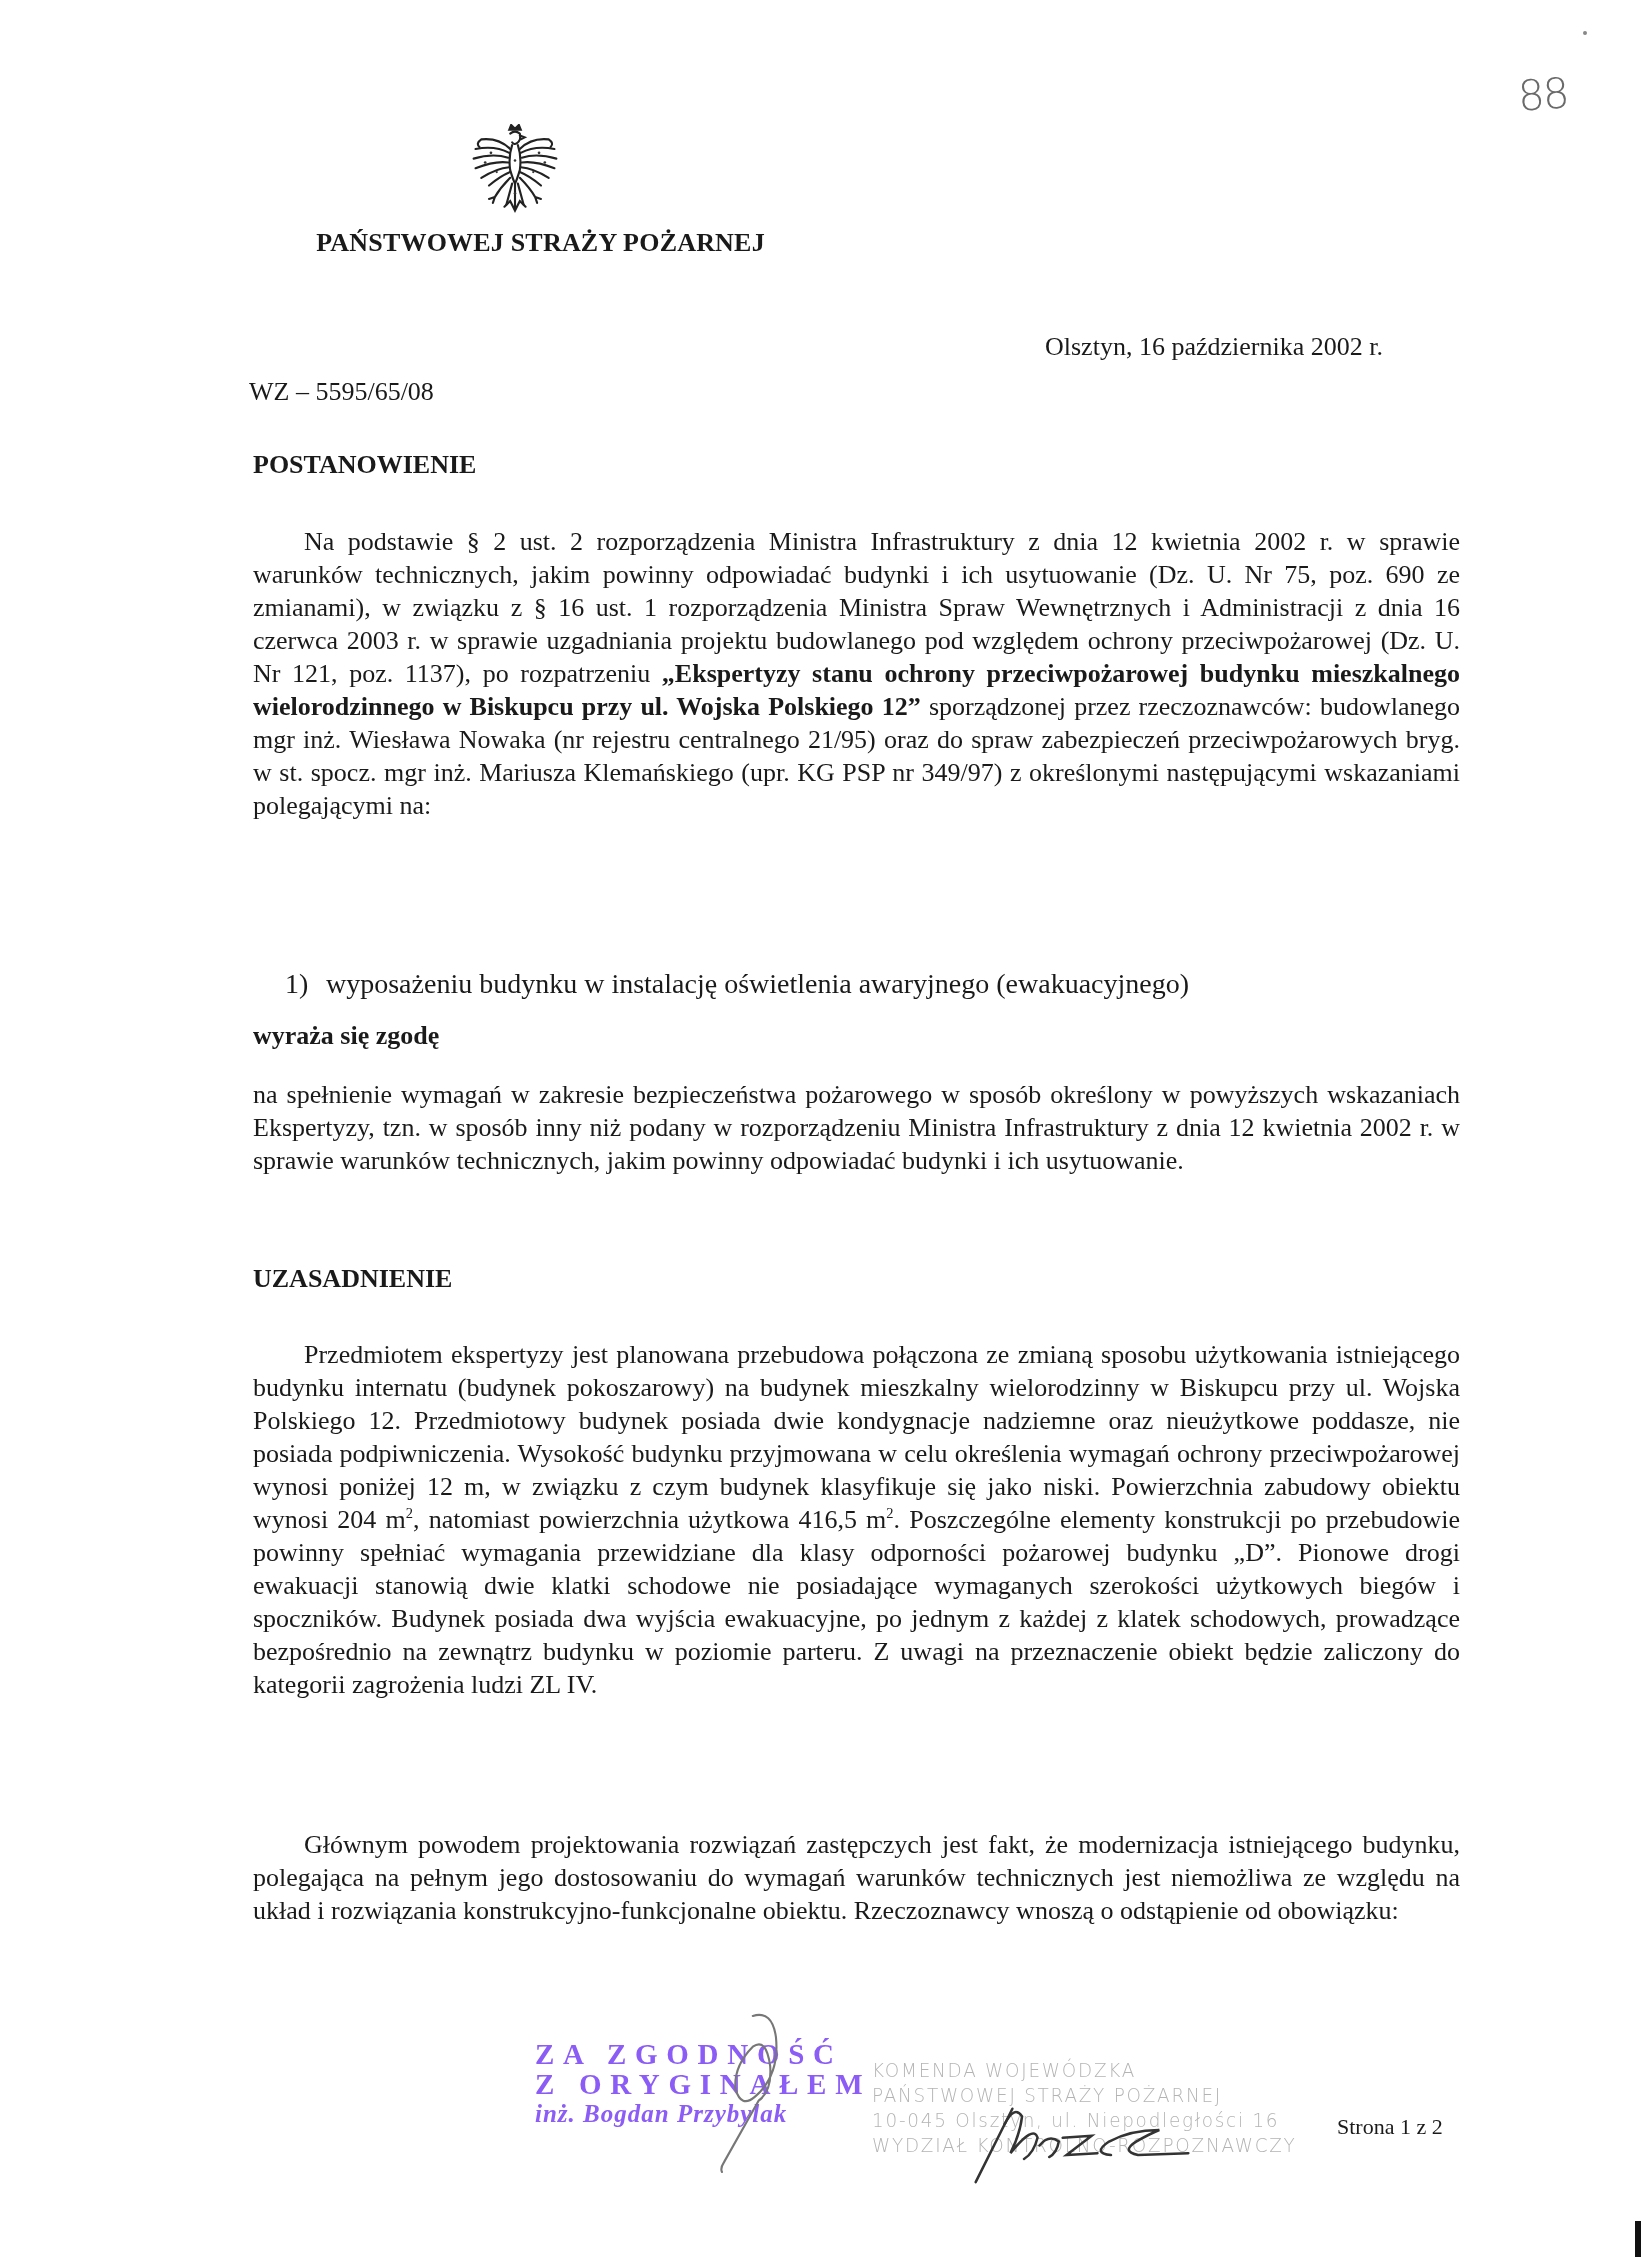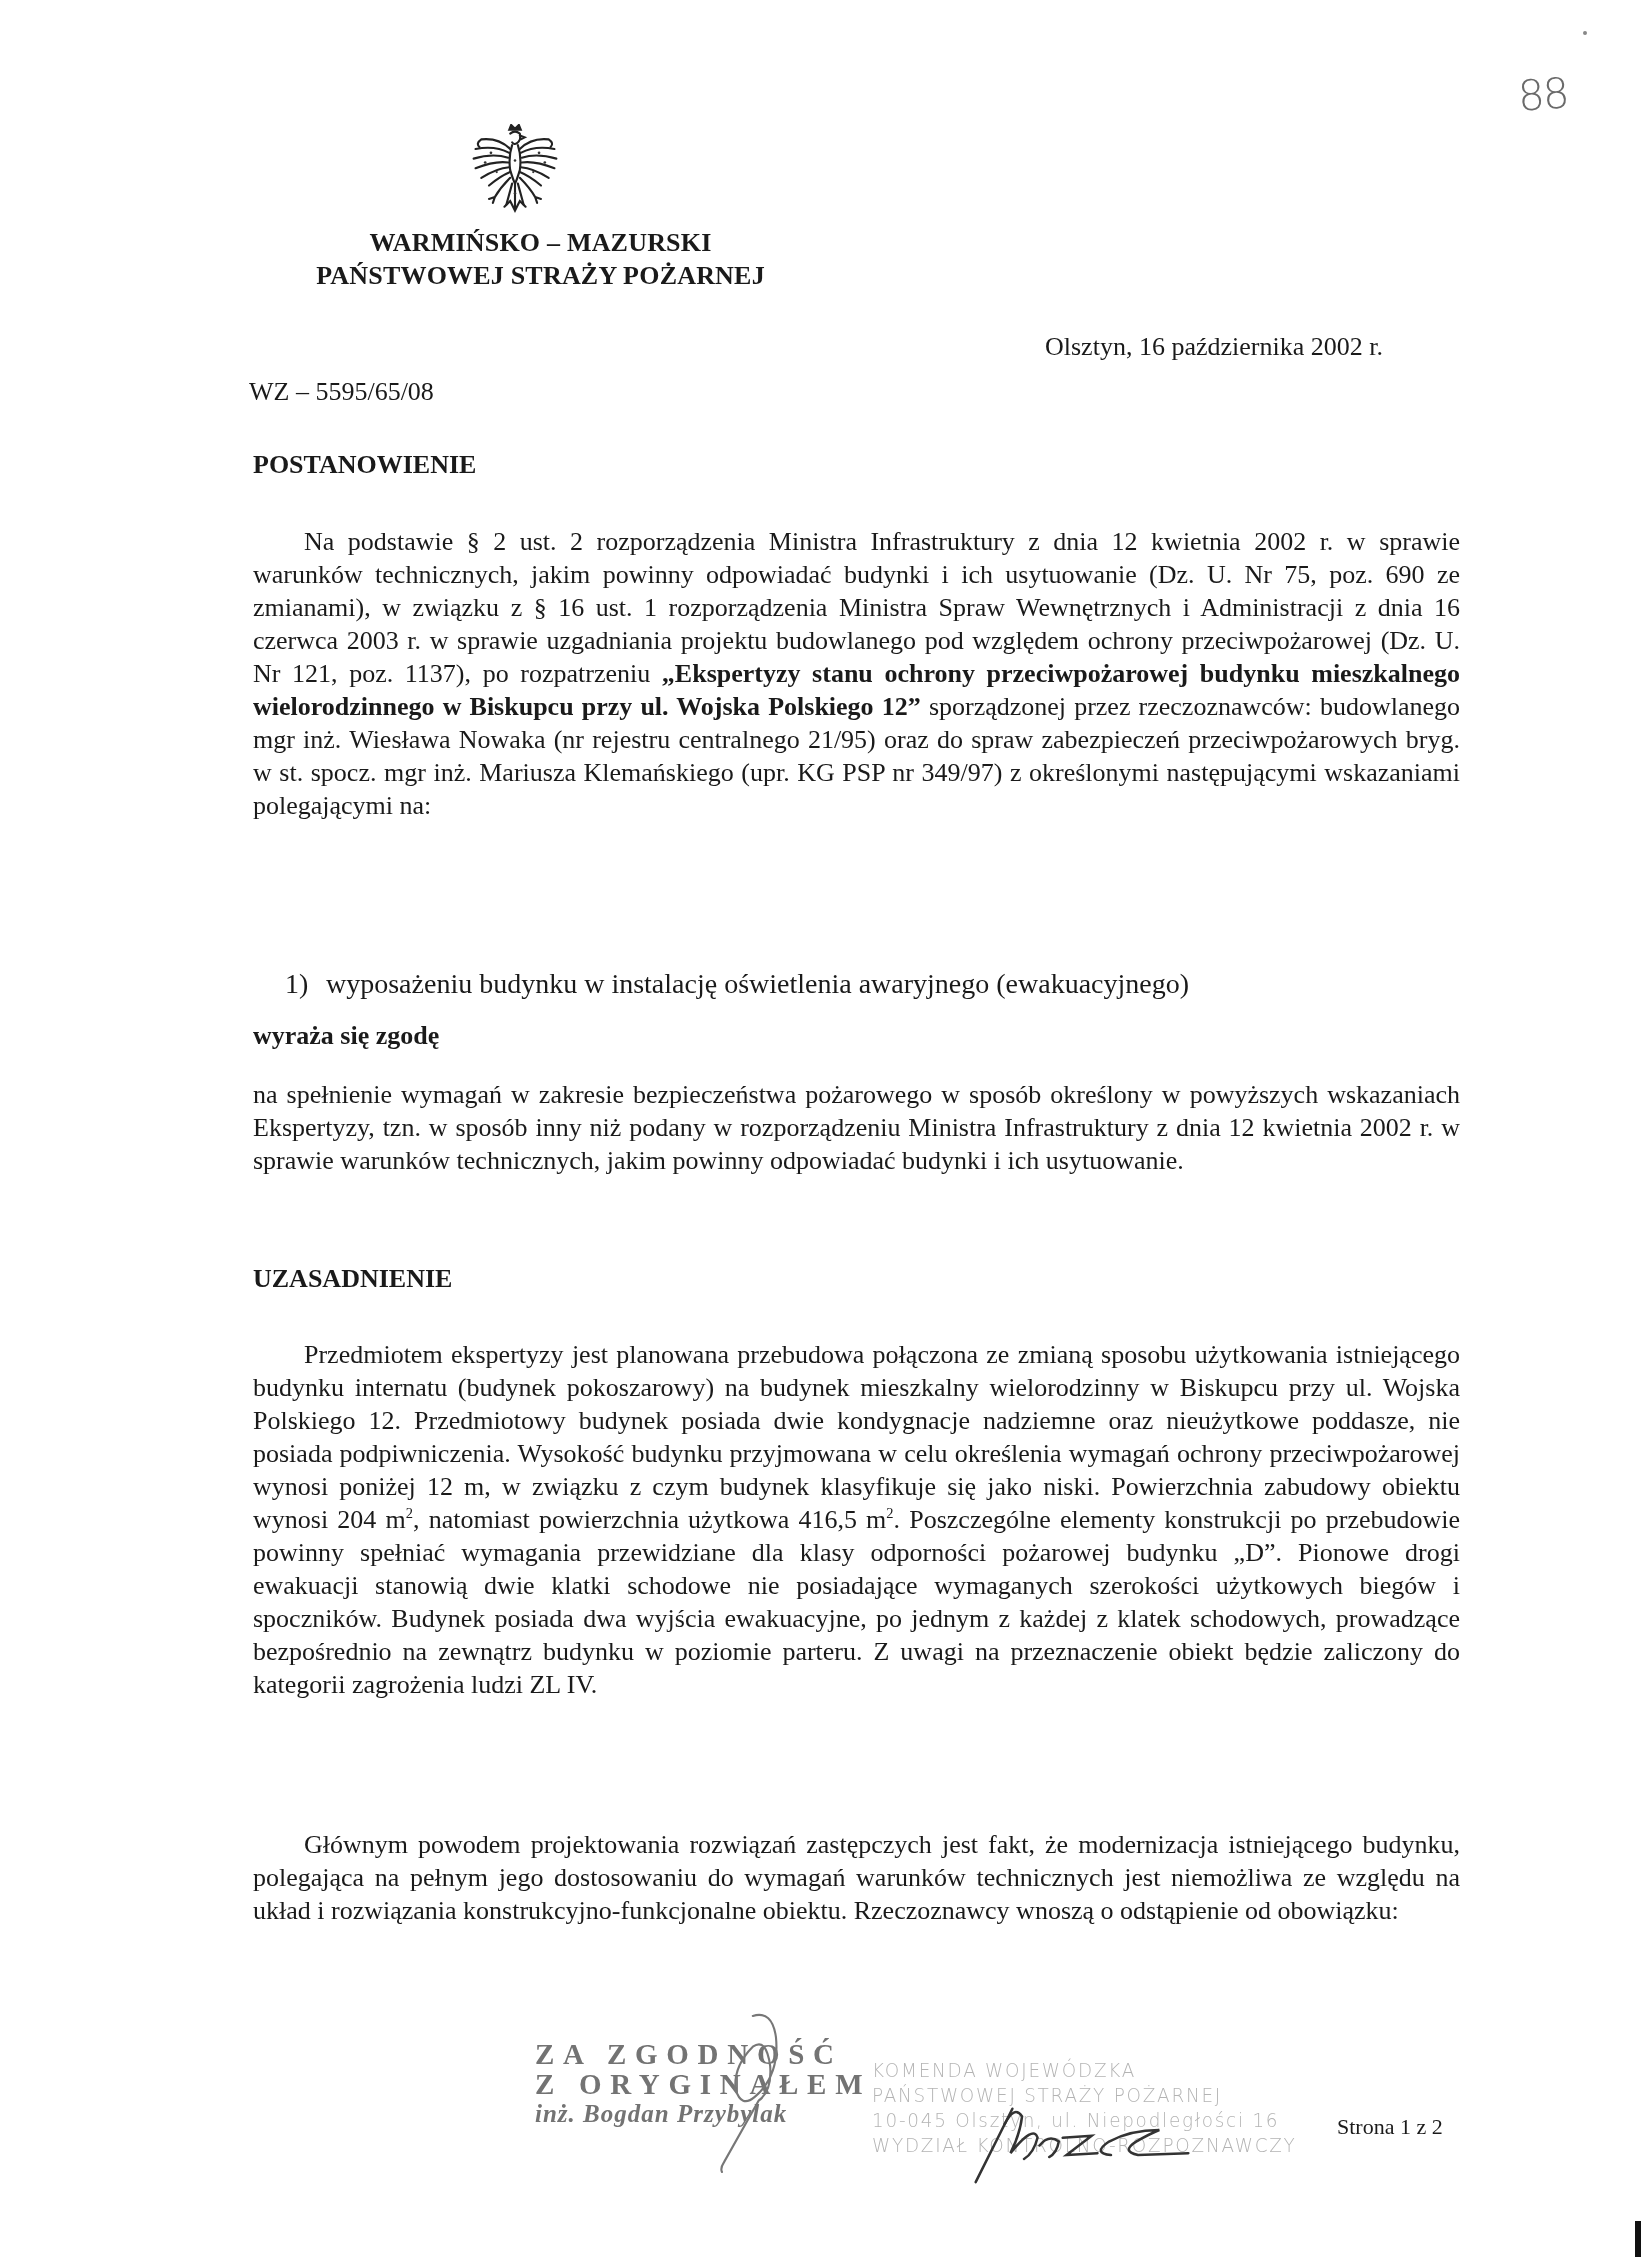--- a/index.html
+++ b/index.html
@@ -76,21 +76,21 @@
     font-size: 28px;
     line-height: 33px;
     white-space: nowrap;
     margin-top: 24px;
   }
   .list-item .num { display: inline-block; width: 34px; }
 
   
   .stamp-certified {
     left: 535px; top: 2039px;
-    color: #737373;
+    color: #8b5cf6;
     font-family: "Liberation Serif", serif;
     font-size: 29px;
     line-height: 30px;
     letter-spacing: 8.7px;
     font-weight: bold;
   }
   .stamp-certified .name {
     font-style: italic;
     font-size: 25px;
     letter-spacing: 1px;
@@ -158,21 +158,20 @@
       <circle cx="36" cy="50" r="1.2"></circle>
     <circle cx="80" cy="30" r="1.4"></circle>
       <circle cx="86" cy="40" r="1.4"></circle>
       <circle cx="74" cy="50" r="1.2"></circle>
     <circle cx="55" cy="38" r="1.3"></circle>
       <circle cx="55" cy="72" r="1.3"></circle>
   </g>
 </svg>
 
 <div class="abs org-header">
-  <div>WARMIŃSKO – MAZURSKI</div>
   <div>PAŃSTWOWEJ STRAŻY POŻARNEJ</div>
 </div>
 
 <div class="abs place-date">Olsztyn, 16 października 2002 r.</div>
 <div class="abs ref-number">WZ – 5595/65/08</div>
 
 <div class="abs section-heading" style="top:450px;">POSTANOWIENIE</div>
 
 <div class="abs para indent" style="top:525px;"><span>Na podstawie § 2 ust. 2 rozporządzenia Ministra Infrastruktury z dnia 12 kwietnia 2002 r. w sprawie warunków technicznych, jakim powinny odpowiadać budynki i ich usytuowanie (Dz. U. Nr 75, poz. 690 ze zmianami), w związku z § 16 ust. 1 rozporządzenia Ministra Spraw Wewnętrznych i Administracji z dnia 16 czerwca 2003 r. w sprawie uzgadniania projektu budowlanego pod względem ochrony przeciwpożarowej (Dz. U. Nr 121, poz. 1137), po rozpatrzeniu </span><b>„Ekspertyzy stanu ochrony przeciwpożarowej budynku mieszkalnego wielorodzinnego w Biskupcu przy ul. Wojska Polskiego 12”</b><span> sporządzonej przez rzeczoznawców: budowlanego mgr inż. Wiesława Nowaka (nr rejestru centralnego 21/95) oraz do spraw zabezpieczeń przeciwpożarowych bryg. w st. spocz. mgr inż. Mariusza Klemańskiego (upr. KG PSP nr 349/97) z określonymi następującymi wskazaniami polegającymi na:</span></div>
 

